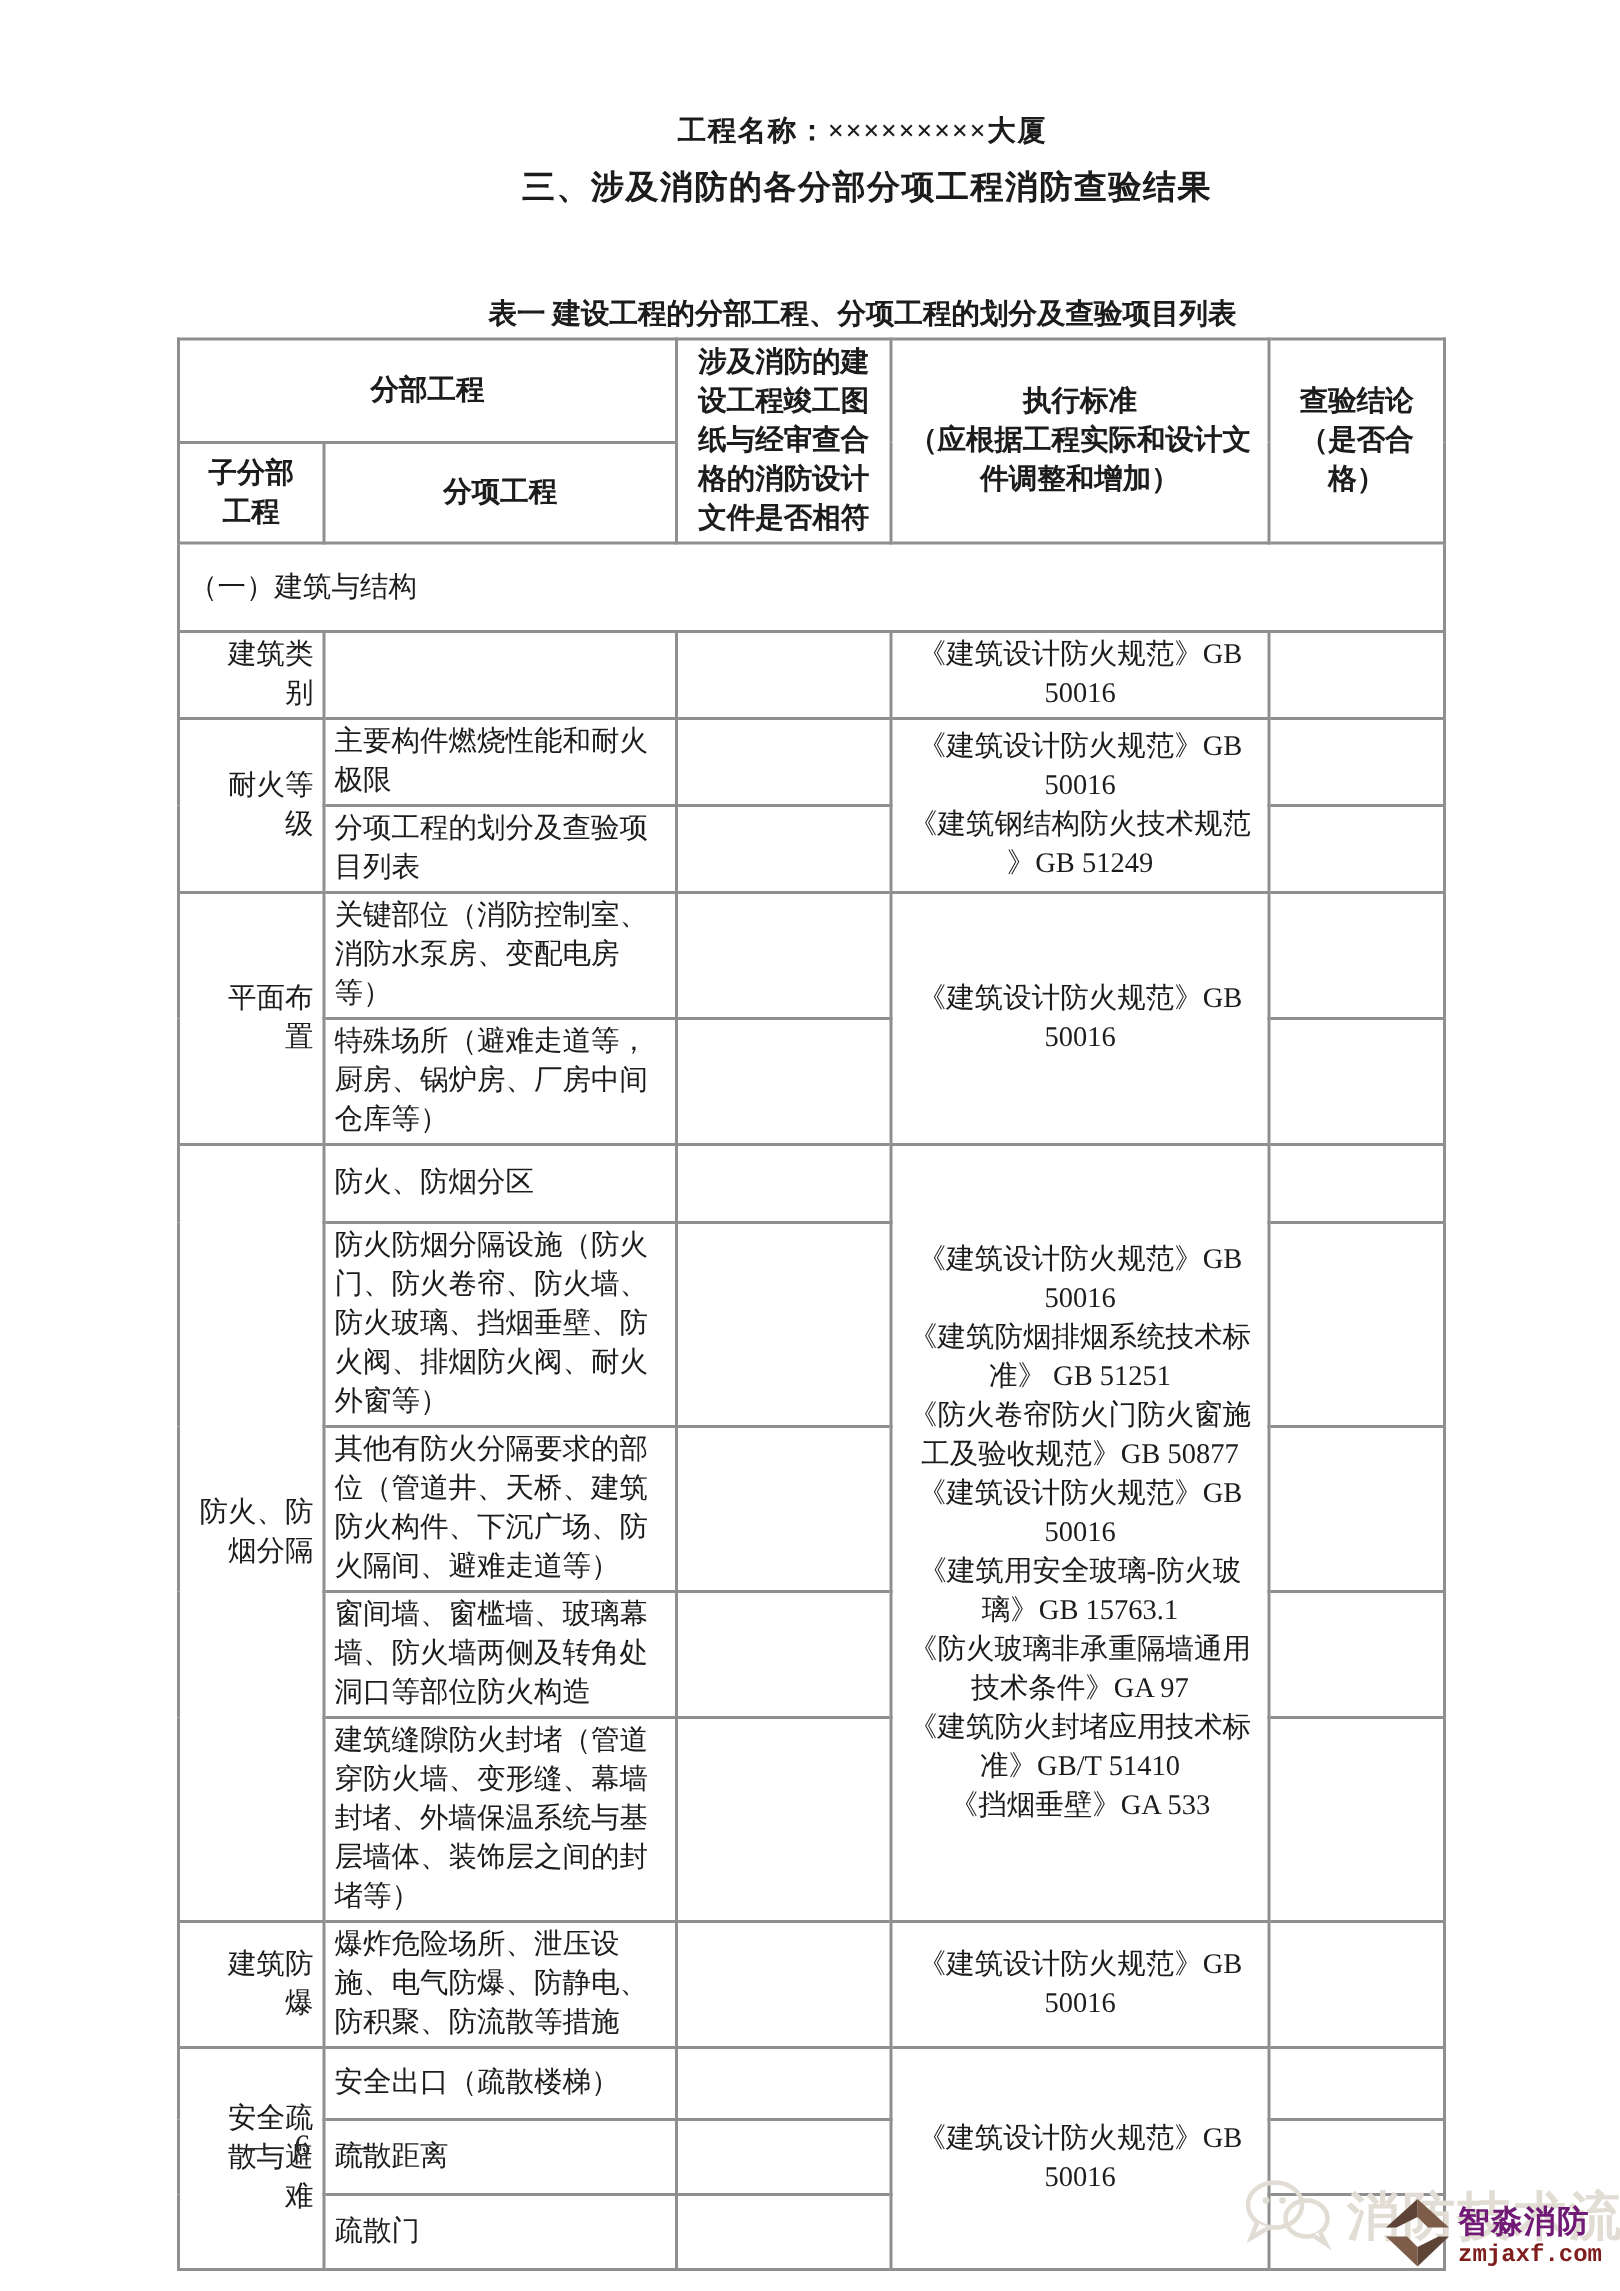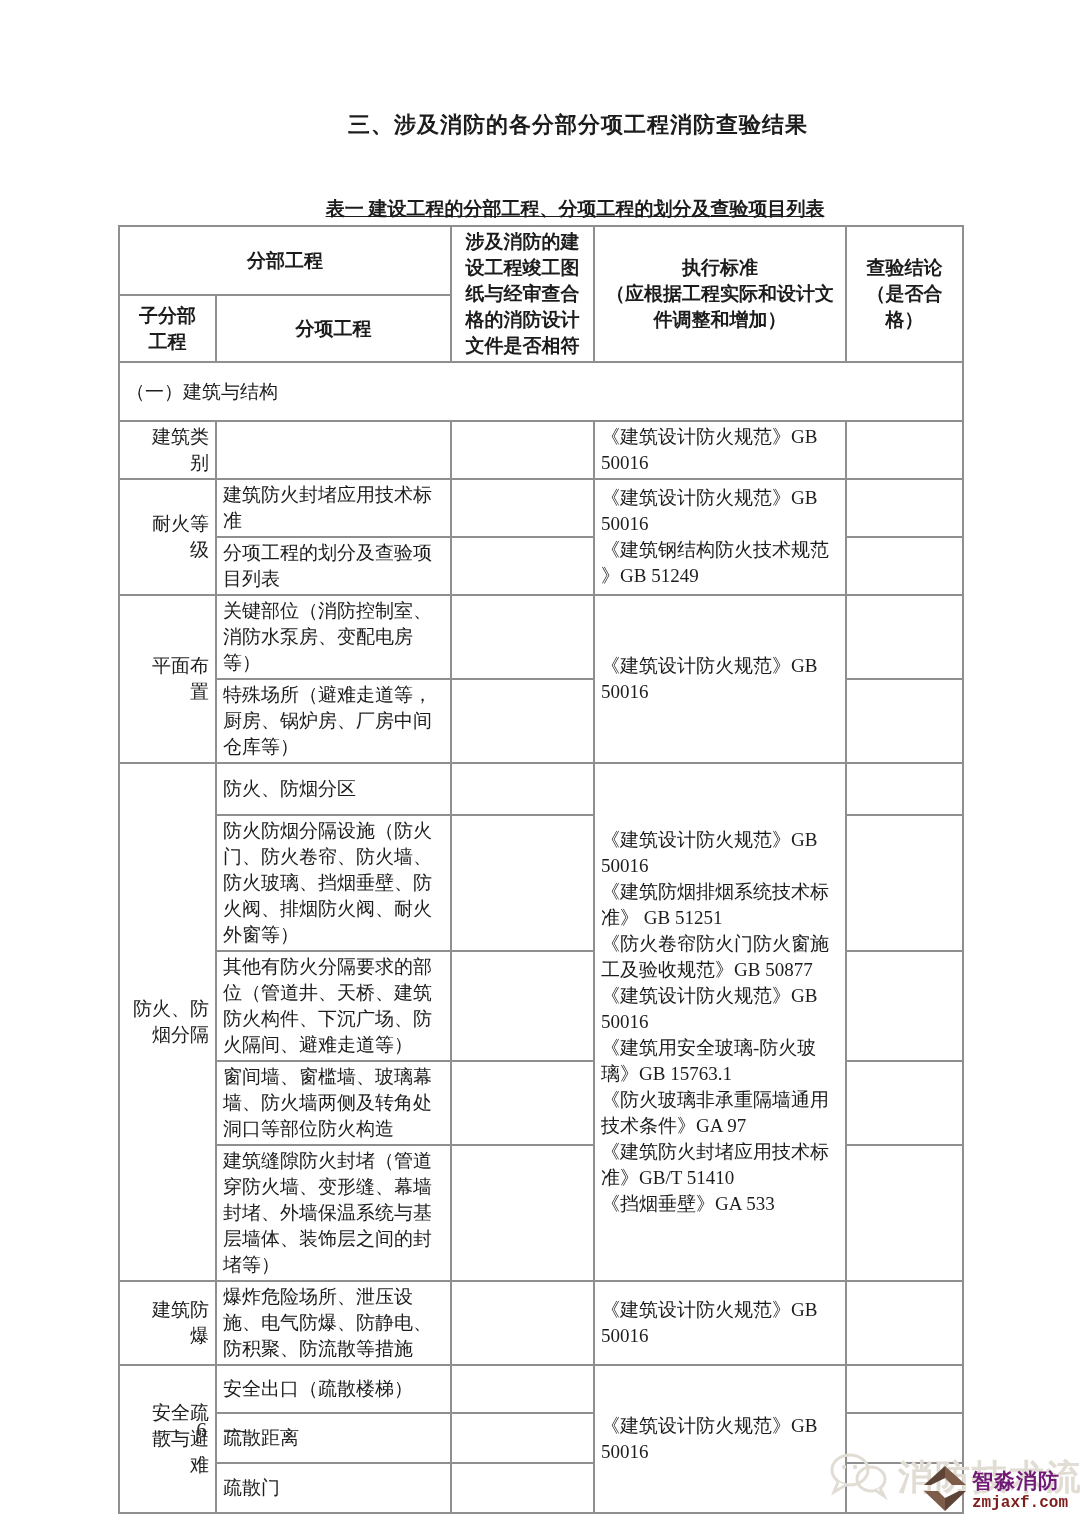--- a/index.html
+++ b/index.html
@@ -18,41 +18,41 @@
     font-size:19px; font-weight:bold; letter-spacing:1px;
   }
   .main-title{
     position:absolute; top:110px; left:0; width:1080px; margin:0;
     text-align:center; padding-left:76px; box-sizing:border-box;
     font-size:22px; font-weight:bold; letter-spacing:1px;
   }
   .table-title{
     position:absolute; top:196px; left:0; width:1080px;
     text-align:center; padding-left:70px; box-sizing:border-box;
-    font-size:19px; font-weight:bold;text-decoration:underline;
+    font-size:19px; font-weight:bold;
   }
   table.main{
     position:absolute; left:118px; top:225px;
     width:844px; table-layout:fixed;
     border-collapse:collapse;
     font-size:19px; line-height:26px;
   }
   table.main th, table.main td{
     border:2px solid #8f8f8f;
     vertical-align:middle;
     padding:2px 6px;
     font-weight:normal;
     box-sizing:border-box;
     overflow:hidden;
   }
   table.main th{ font-weight:bold; text-align:center; }
   .pre{ white-space:pre-line; }
   td.sub{ text-align:right; padding:2px 4px; }
   td.item{ text-align:left; padding:2px 8px; }
-  td.std{ text-align:left; padding:2px 13px;border-radius:16px; }
+  td.std{ text-align:center; padding:2px 13px;border-radius:16px; }
   td.section{ text-align:left; padding:2px 14px; font-size:19px; }
   th.conformity{ text-align:left; padding:2px 6px; font-weight:bold; }
   .hdr-line{ text-align:center; }
   .footer-pageno{
     position:absolute; left:158px; top:1418px;
     font-size:21px; letter-spacing:6px; color:#2a2a2a;
   }
   
   .wm-light{
     position:absolute; left:828px; top:1448px; width:252px; height:58px;
@@ -76,20 +76,21 @@
     font-size:16px; font-weight:bold; color:#7f1d1d;
     font-family:"Liberation Mono","DejaVu Sans Mono",monospace;
     line-height:20px; white-space:nowrap;
   }
 </style>
 </head>
 <body>
 
 <div class="page">
 
+  <div class="proj-name">工程名称：×××××××××大厦</div>
   <h1 class="main-title">三、涉及消防的各分部分项工程消防查验结果</h1>
   <div class="table-title">表一  建设工程的分部工程、分项工程的划分及查验项目列表</div>
 
   <table class="main">
     <colgroup>
       <col style="width:97px">
         <col style="width:235px">
         <col style="width:143px">
         <col style="width:252px">
         <col style="width:117px">
@@ -123,21 +124,21 @@
 别</td>
         <td class="item"></td>
         <td></td>
         <td class="std pre">《建筑设计防火规范》GB 50016</td>
         <td></td>
       </tr>
 
       <tr style="height:56px">
         <td class="sub pre" rowspan="2">耐火等
 级</td>
-        <td class="item">建筑防火封堵应用技术标准</td>
+        <td class="item">主要构件燃烧性能和耐火极限</td>
         <td></td>
         <td class="std pre" rowspan="2">《建筑设计防火规范》GB 50016
 《建筑钢结构防火技术规范 》GB 51249</td>
         <td></td>
       </tr>
       <tr style="height:54px">
         <td class="item">分项工程的划分及查验项目列表</td>
         <td></td>
         <td></td>
       </tr>

